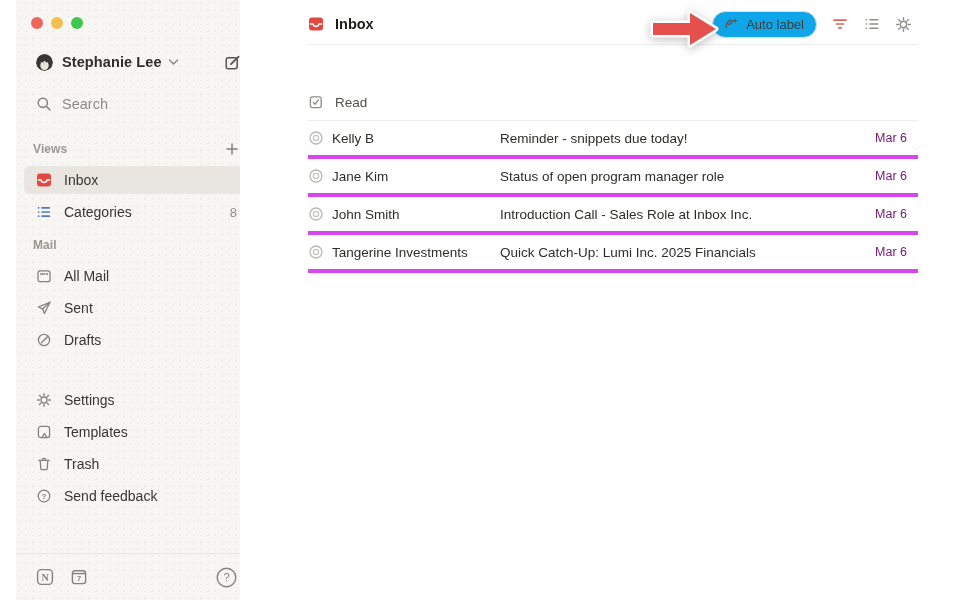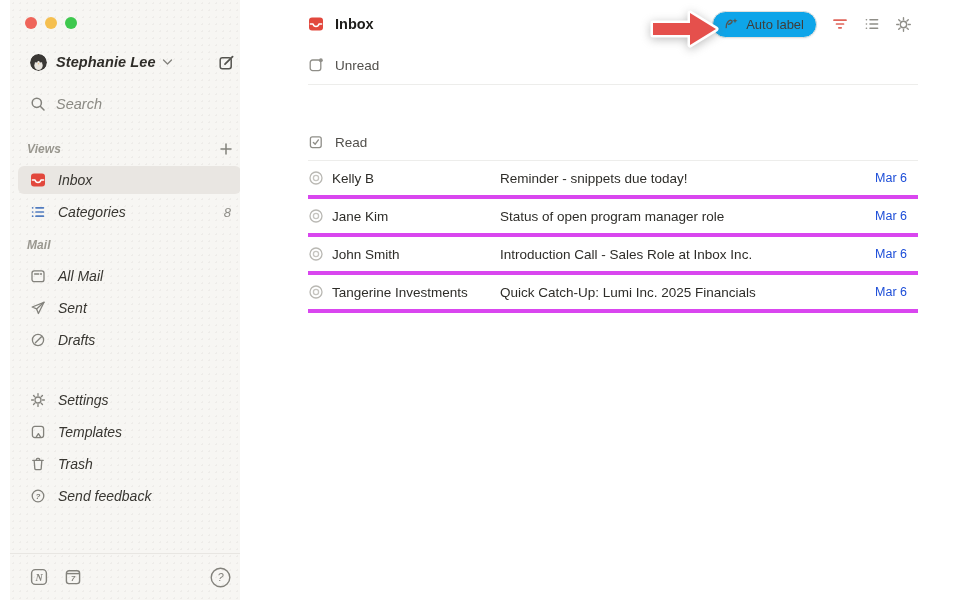--- a/index.html
+++ b/index.html
@@ -2,26 +2,25 @@
 <html><head>
 <meta charset="utf-8">
 <style>
   * { margin:0; padding:0; box-sizing:border-box; }
   html,body { width:960px; height:600px; }
   body { font-family:"Liberation Sans", sans-serif; background:#fff; overflow:hidden; }
   .app { position:relative; width:960px; height:600px; }
 
   
   .sidebar {
-    position:absolute; left:10px; top:0; width:240px; height:600px;
+    position:absolute; left:16px; top:0; width:240px; height:600px;
     background:#f7f6f3;
     background-image:radial-gradient(circle, rgba(90,80,60,.055) 1px, transparent 1px);
     background-size:7px 7px;
     border-right:1px solid #ebe9e5;
-    font-style:italic;
   }
   .traffic { display:flex; gap:8px; margin:17px 0 0 15px; height:12px; }
   .light { width:12px; height:12px; border-radius:50%; }
 
   .user-row { display:flex; align-items:center; margin:21px 14px 0 20px; height:24px; }
   .avatar { width:17px; height:17px; border-radius:50%; overflow:hidden; flex:0 0 auto; }
   .user-name { margin-left:9px; font-size:14.5px; font-weight:700; color:#2f2d29; letter-spacing:.1px; }
   .chevron { margin-left:6px; display:flex; }
   .user-spacer { flex:1; }
   .compose-btn { display:flex; align-items:center; cursor:pointer; }
@@ -64,21 +63,21 @@
   .group-h { display:flex; align-items:center; height:28px; margin-top:12px;
              font-size:13.5px; font-weight:500; color:#514f4b; }
   .group-h .label { margin-left:11px; }
   .group-h.read { margin-top:43px; }
   .hr { border-bottom:1px solid #ededeb; margin-top:5px; }
   .hr.under-read { margin-top:4px; }
 
   .email-row { display:grid; grid-template-columns:24px 168px 1fr 64px; align-items:center;
                height:38px; border-bottom:4px solid #d946ef; cursor:pointer; }
   .email-row .sender, .email-row .subject { font-size:13.5px; color:#2e2d29; white-space:nowrap; overflow:hidden; }
-  .email-row .date { font-size:12.5px; color:#1d4ed8; text-align:right; padding-right:11px; }
+  .email-row .date { font-size:12.5px; color:#701a75; text-align:right; padding-right:11px; }
 
   .arrow-note { position:absolute; left:646px; top:6px; pointer-events:none; }
 
   svg { display:block; }
   .ic { stroke:#83827c; fill:none; stroke-width:1.3; stroke-linecap:round; stroke-linejoin:round; }
   .ic-dark { stroke:#55544f; }
 </style>
 </head>
 <body>
 
@@ -297,29 +296,20 @@
         </span>
         <span class="hicon">
           <svg width="17" height="17" viewBox="0 0 16 16">
             <circle cx="8" cy="8" r="3" fill="none" stroke="#8f8e88" stroke-width="1.3"></circle>
             <path d="M8 1.6 V3.5 M8 12.5 V14.4 M1.6 8 H3.5 M12.5 8 H14.4 M3.5 3.5 L4.8 4.8 M11.2 11.2 L12.5 12.5 M12.5 3.5 L11.2 4.8 M4.8 11.2 L3.5 12.5" stroke="#8f8e88" stroke-width="1.3" stroke-linecap="round"></path>
           </svg>
         </span>
       </span>
     </div>
 
-    <div class="group-h">
-      <span>
-        <svg width="16" height="16" viewBox="0 0 16 16">
-          <rect class="ic ic-dark" x="2.2" y="3" width="10.6" height="10.6" rx="2.4" style="stroke:#8f8e88"></rect>
-          <circle cx="12.9" cy="3.2" r="1.9" fill="#8f8e88"></circle>
-        </svg>
-      </span>
-      <span class="label">Unread</span>
-    </div>
     <div class="hr"></div>
 
     <div class="group-h read">
       <span>
         <svg width="16" height="16" viewBox="0 0 16 16">
           <rect class="ic" x="2.4" y="2.8" width="10.8" height="10.8" rx="2" style="stroke:#8f8e88"></rect>
           <path class="ic" d="M5.4 8.4 L7.2 10.2 L10.4 5.9" style="stroke:#8f8e88;stroke-width:1.4"></path>
         </svg>
       </span>
       <span class="label">Read</span>

